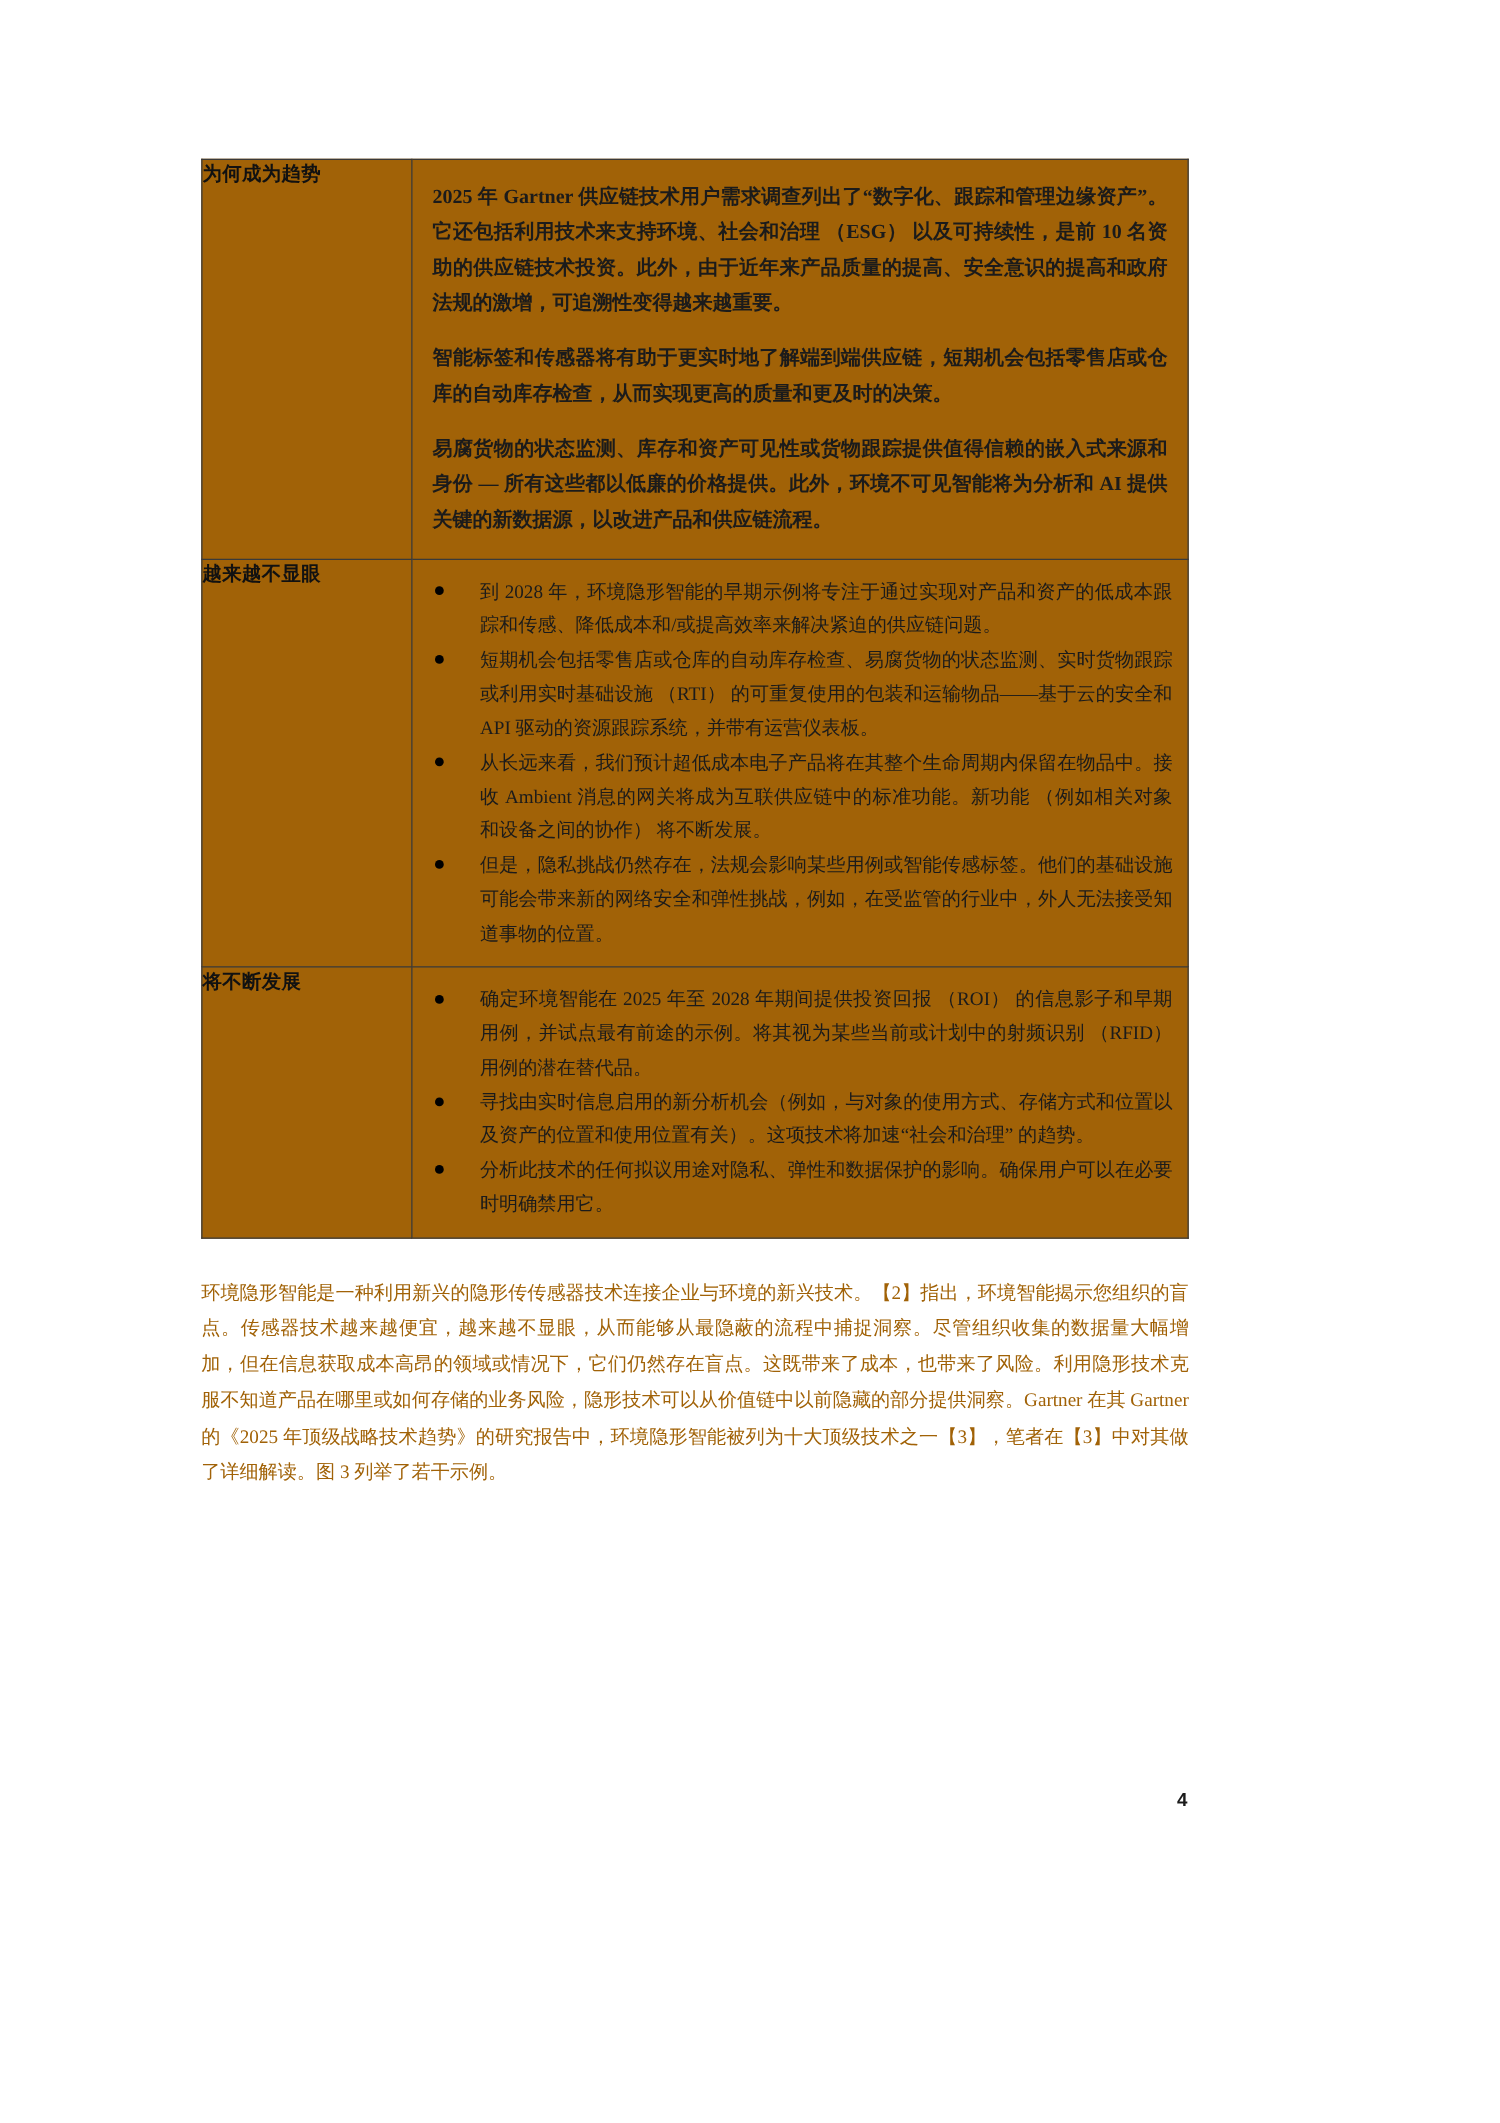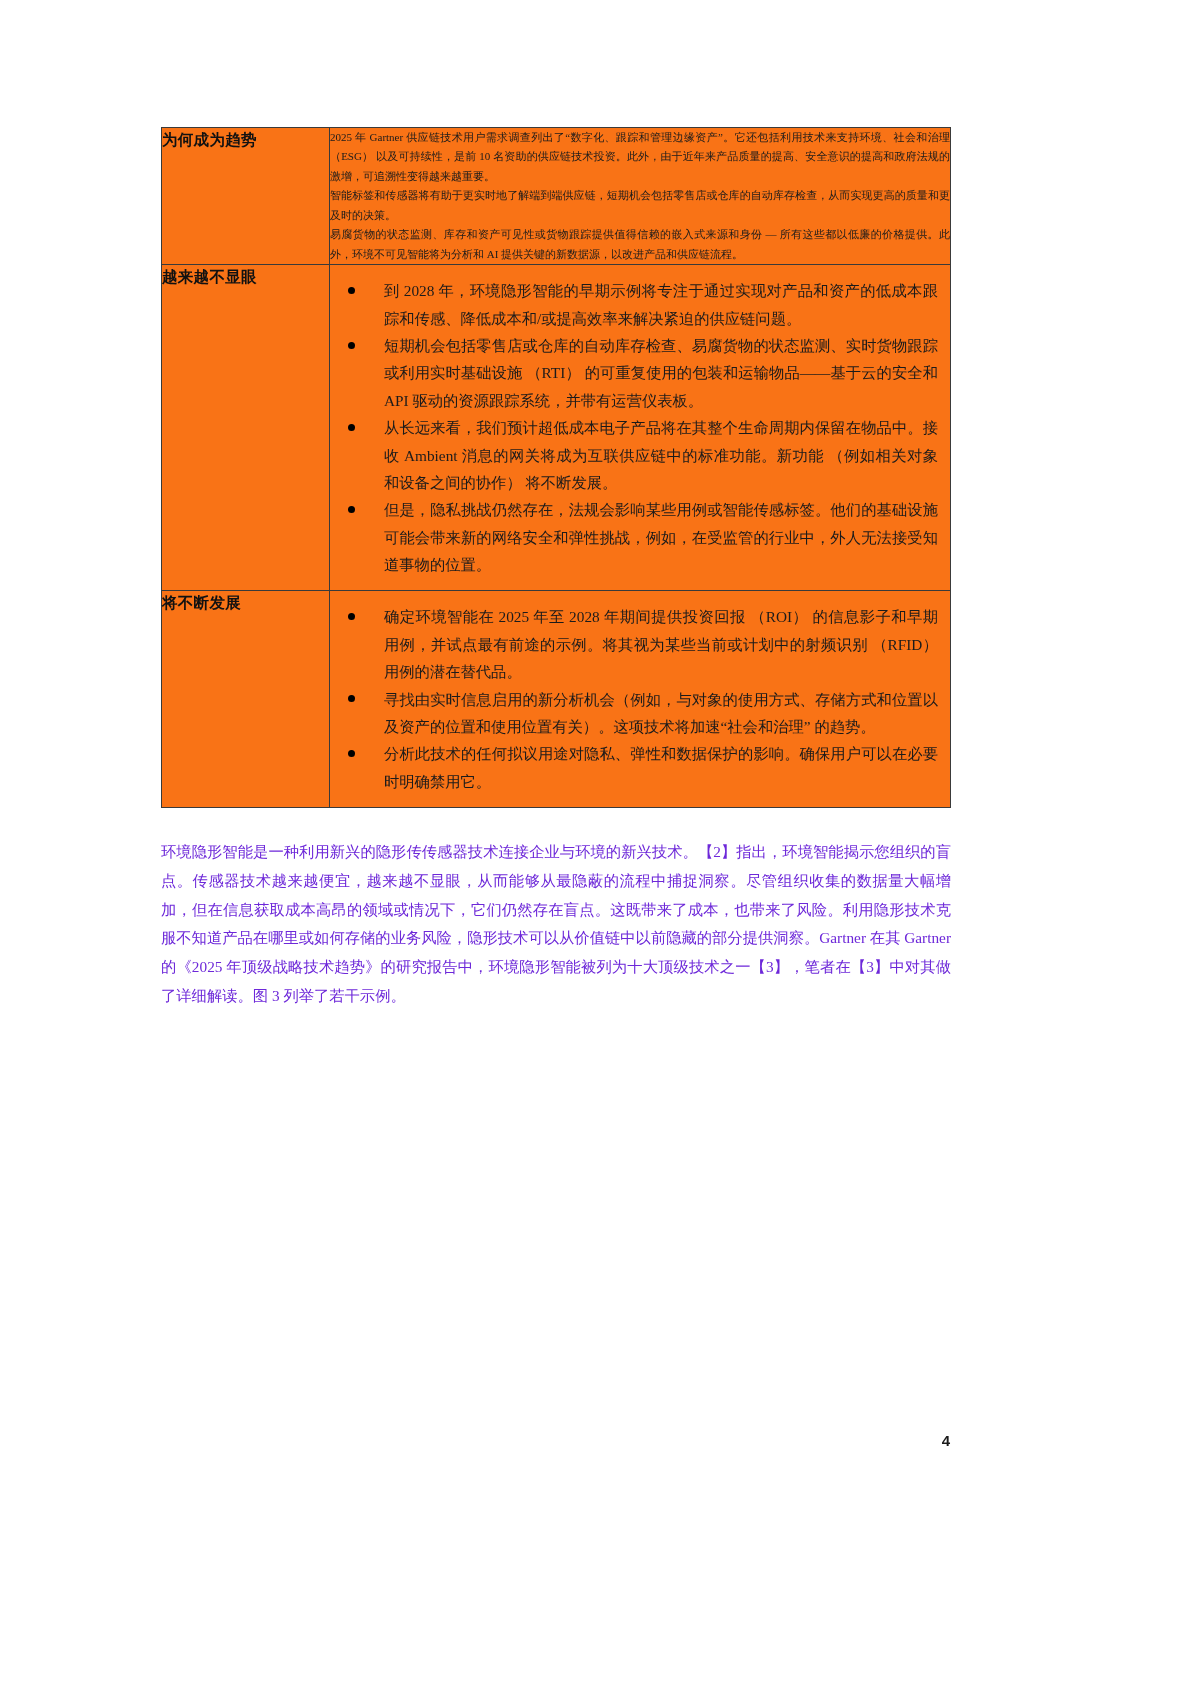--- a/index.html
+++ b/index.html
@@ -29,21 +29,21 @@
     left: 161px;
     top: 127px;
     width: 790px;
   }
 
   
   table.trend-table {
     border-collapse: collapse;
     width: 790px;
     table-layout: fixed;
-    background: #f97316;
+    background: #a16207;
   }
   table.trend-table td {
     border: 1px solid #3a3a3a;
     vertical-align: top;
     padding: 0;
   }
   td.label-cell {
     width: 167px;
     padding: 9px 0 10px 10px;
     font-family: "Liberation Sans", "DejaVu Sans", sans-serif;
@@ -51,26 +51,27 @@
     font-size: 15.5px;
     letter-spacing: 0.3px;
     color: #111111;
     line-height: 1.5;
   }
   td.body-cell {
     padding: 8px 9px 9px 10px;
   }
 
   p.para {
-    margin: 0;
-    font-size: 11px;
+    margin: 16px;
+    font-size: 16px;
     line-height: 1.77;
     text-align: justify;
     text-justify: inter-ideograph;
     color: #1b1b1b;
+    font-weight: bold;
   }
 
   ul.bullets {
     margin: 12px;
     padding: 0;
     list-style: none;
   }
   ul.bullets > li {
     position: relative;
     padding-left: 42px;
@@ -95,21 +96,21 @@
   .after-table {
     margin-top: 30px;
     width: 790px;
   }
   .after-table p {
     margin: 0;
     font-size: 15.3px;
     line-height: 1.88;
     text-align: justify;
     text-justify: inter-ideograph;
-    color: #6d28d9;
+    color: #a16207;
   }
 
   
   .page-number {
     position: absolute;
     left: 920px;
     top: 1432px;
     width: 30px;
     text-align: right;
     font-family: "Liberation Sans", "DejaVu Sans", sans-serif;

